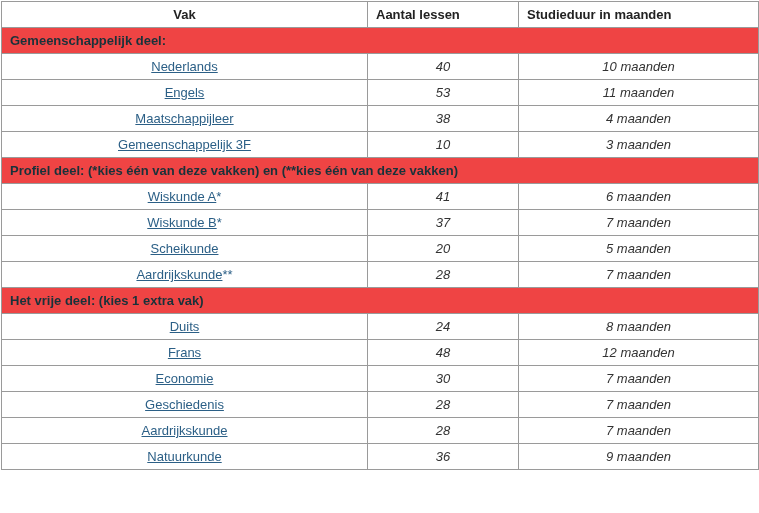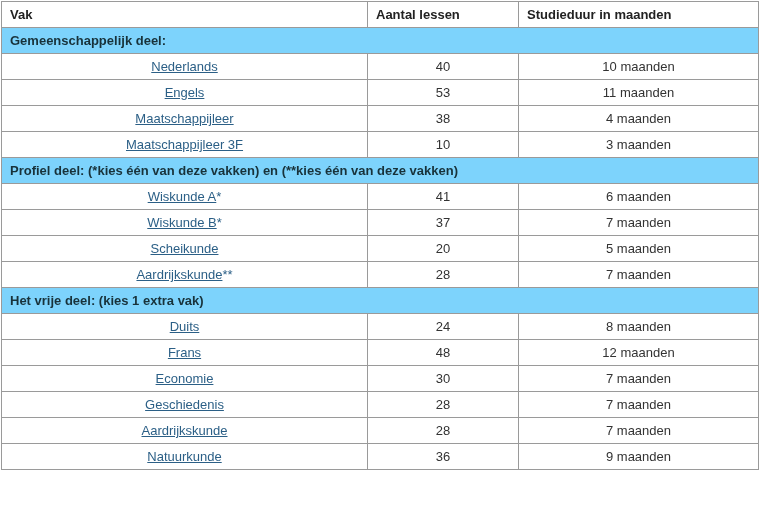--- a/index.html
+++ b/index.html
@@ -37,37 +37,38 @@
     vertical-align: middle;
     height: 22px;
     box-sizing: border-box;
   }
   thead th {
     background: #ffffff;
     font-weight: bold;
     color: #222222;
     font-size: 13px;
   }
-  th.h-vak { text-align: left; }
+  th.h-vak { text-align: center; }
   th.h-lessen, th.h-duur { text-align: left; }
 
   tr.section-row td {
-    background: #7dd3fc;
+    background: #ef4444;
     color: #18323a;
     font-weight: bold;
     font-size: 13px;
     text-align: left;
     padding: 5px 8px;
   }
   td.cell-vak {
     text-align: center;
   }
   td.cell-num,
   td.cell-dur {
     text-align: center;
+    font-style: italic;
   }
   a.subject-link {
     color: #2b5f86;
     text-decoration: underline;
     cursor: pointer;
   }
   .star {
     color: #2b5f86;
     text-decoration: none;
   }
@@ -102,21 +103,21 @@
           <td class="cell-vak"><a class="subject-link">Engels</a></td>
           <td class="cell-num">53</td>
           <td class="cell-dur">11 maanden</td>
         </tr>
         <tr>
           <td class="cell-vak"><a class="subject-link">Maatschappijleer</a></td>
           <td class="cell-num">38</td>
           <td class="cell-dur">4 maanden</td>
         </tr>
         <tr>
-          <td class="cell-vak"><a class="subject-link">Maatschappijleer 3F</a></td>
+          <td class="cell-vak"><a class="subject-link">Gemeenschappelijk 3F</a></td>
           <td class="cell-num">10</td>
           <td class="cell-dur">3 maanden</td>
         </tr>
         <tr class="section-row">
           <td colspan="3">Profiel deel: (*kies één van deze vakken) en (**kies één van deze vakken)</td>
         </tr>
         <tr>
           <td class="cell-vak"><a class="subject-link">Wiskunde A</a><span class="star">*</span></td>
           <td class="cell-num">41</td>
           <td class="cell-dur">6 maanden</td>

